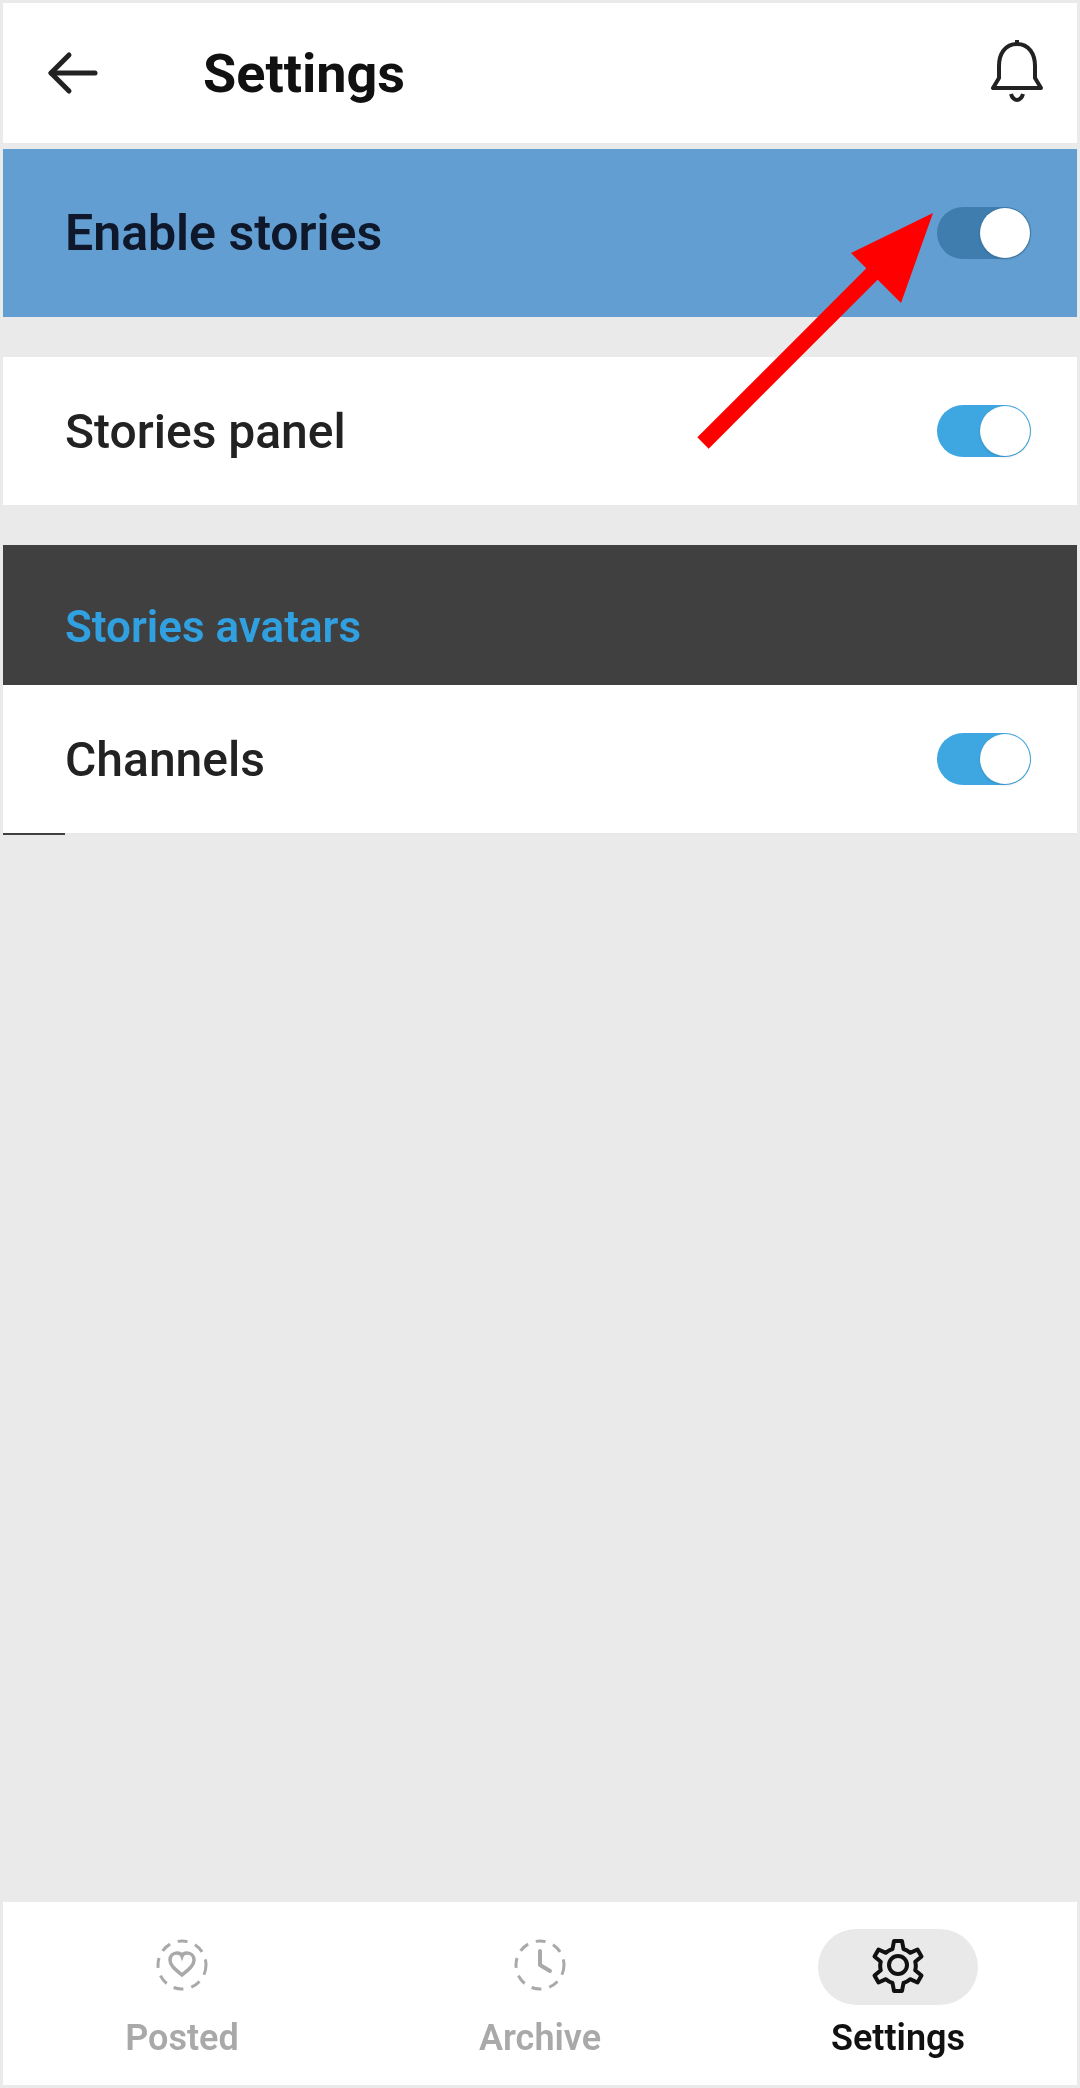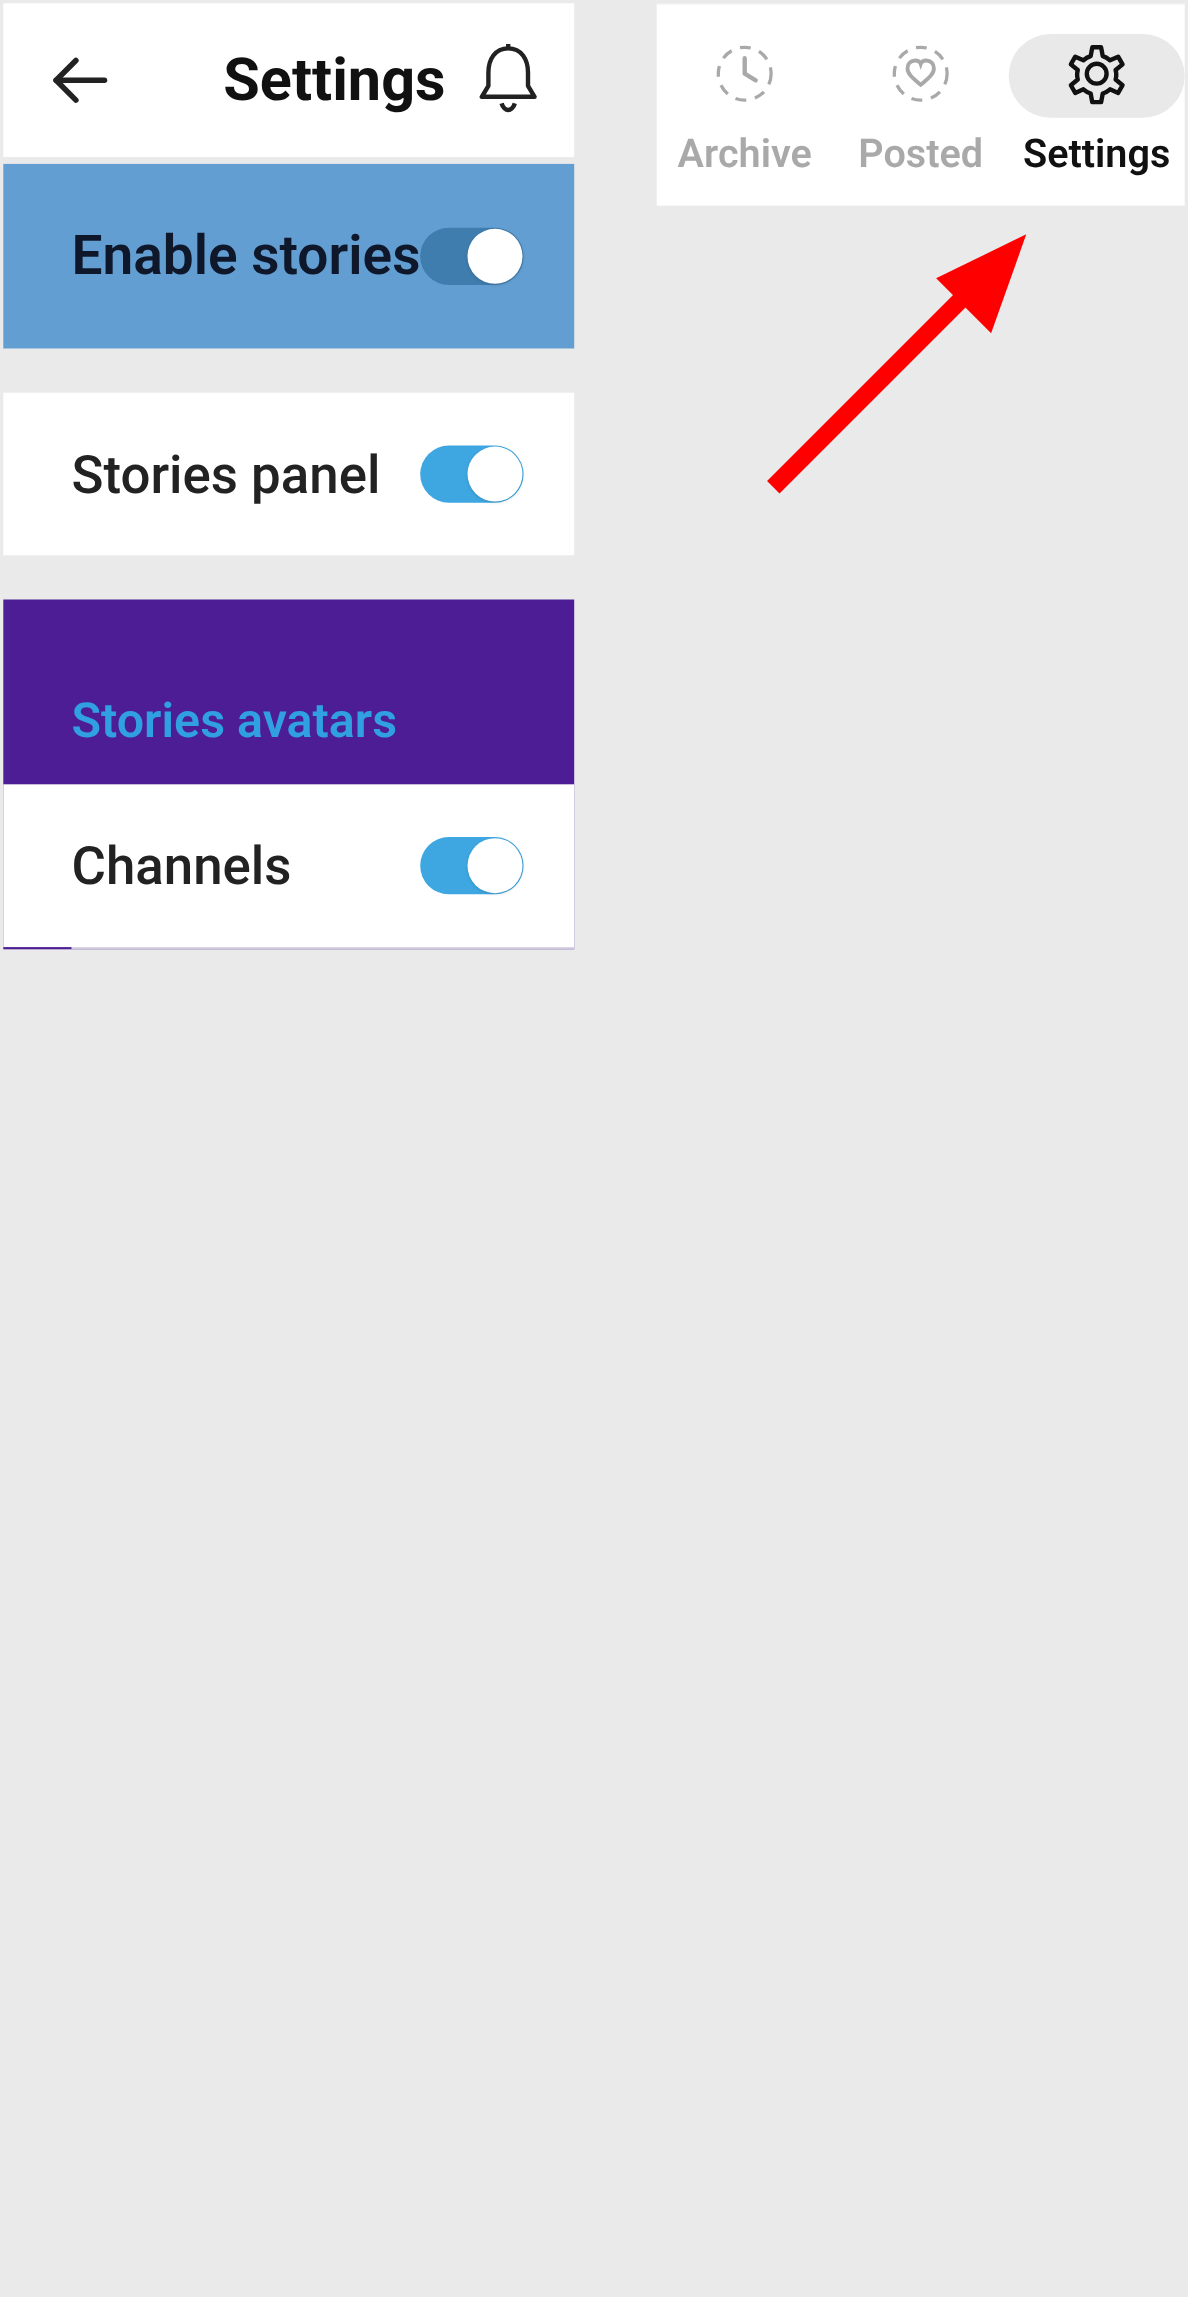--- a/index.html
+++ b/index.html
@@ -15,20 +15,21 @@
       height: 2088px;
       overflow: hidden;
       display: flex;
       flex-direction: column;
     }
     .container {
       background: #eaeaea;
       width: 100%;
       height: 100%;
       display: flex;
+      flex-direction: column;
       padding: 3px;
     }
     
     .header {
       background: #ffffff;
       display: flex;
       align-items: center;
       height: 140px;
       padding: 0 30px 0 40px;
     }
@@ -91,22 +92,22 @@
       padding: 0 46px 0 62px;
       height: 148px;
     }
     .row .label {
       color: #222;
       font-size: 48px;
       font-weight: 500;
     }
     
     .section {
-      background: #4c1d95;
-      padding-top: 84px;
+      background: #404040;
+      padding-top: 56px;
     }
     .section-header {
       color: #30a0e0;
       font-size: 44px;
       font-weight: 600;
       padding: 0 62px 32px 62px;
     }
     .section .row {
       border-top: none;
     }
@@ -260,44 +261,44 @@
         <defs></defs>
         <line x1="20" y1="270" x2="220" y2="70" stroke="#ff0000" stroke-width="16" stroke-linecap="butt"></line>
         <polygon points="250,40 168,80 218,130" fill="#ff0000"></polygon>
       </svg>
     </div>
   </div>
 
   <div class="filler"></div>
 
   <div class="bottom-nav">
+    <div class="nav-item">
+      <div class="nav-pill">
+        <span class="icon-heart-dashed">
+          <svg viewBox="0 0 56 56" fill="none" stroke="#a9a9a9">
+            <circle cx="28" cy="28" r="24" stroke-width="3" stroke-dasharray="10 8"></circle>
+            <path d="M28 38 C22 33 16 29 16 23 C16 19 19 16 23 16 C25.5 16 27.5 17.5 28 19 C28.5 17.5 30.5 16 33 16 C37 16 40 19 40 23 C40 29 34 33 28 38 Z" stroke-width="3.5"></path>
+          </svg>
+        </span>
+      </div>
+      <span class="nav-label">Posted</span>
+    </div>
+
     <div class="nav-item">
       <div class="nav-pill">
         <span class="icon-clock-dashed">
           <svg viewBox="0 0 56 56" fill="none" stroke="#a9a9a9">
             <circle cx="28" cy="28" r="24" stroke-width="3" stroke-dasharray="10 8"></circle>
             <polyline points="28,14 28,28 38,34" stroke-width="4" stroke-linecap="round" stroke-linejoin="round"></polyline>
           </svg>
         </span>
       </div>
       <span class="nav-label">Archive</span>
     </div>
 
-    <div class="nav-item">
-      <div class="nav-pill">
-        <span class="icon-heart-dashed">
-          <svg viewBox="0 0 56 56" fill="none" stroke="#a9a9a9">
-            <circle cx="28" cy="28" r="24" stroke-width="3" stroke-dasharray="10 8"></circle>
-            <path d="M28 38 C22 33 16 29 16 23 C16 19 19 16 23 16 C25.5 16 27.5 17.5 28 19 C28.5 17.5 30.5 16 33 16 C37 16 40 19 40 23 C40 29 34 33 28 38 Z" stroke-width="3.5"></path>
-          </svg>
-        </span>
-      </div>
-      <span class="nav-label">Posted</span>
-    </div>
-
     <div class="nav-item active">
       <div class="nav-pill">
         <span class="icon-gear">
           <svg viewBox="0 0 56 56" stroke-width="4" stroke-linejoin="round">
             <circle cx="28" cy="28" r="9"></circle>
             <path d="M28 4 L32 4 L33.5 12 C36 12.8 38.2 14.1 40.1 15.8 L47.5 12.5 L51.5 19.5 L45.2 24.7 C45.6 26.1 45.8 27.5 45.8 29 C45.8 30.5 45.6 31.9 45.2 33.3 L51.5 38.5 L47.5 45.5 L40.1 42.2 C38.2 43.9 36 45.2 33.5 46 L32 54 L24 54 L22.5 46 C20 45.2 17.8 43.9 15.9 42.2 L8.5 45.5 L4.5 38.5 L10.8 33.3 C10.4 31.9 10.2 30.5 10.2 29 C10.2 27.5 10.4 26.1 10.8 24.7 L4.5 19.5 L8.5 12.5 L15.9 15.8 C17.8 14.1 20 12.8 22.5 12 L24 4 Z"></path>
           </svg>
         </span>
       </div>
       <span class="nav-label">Settings</span>

